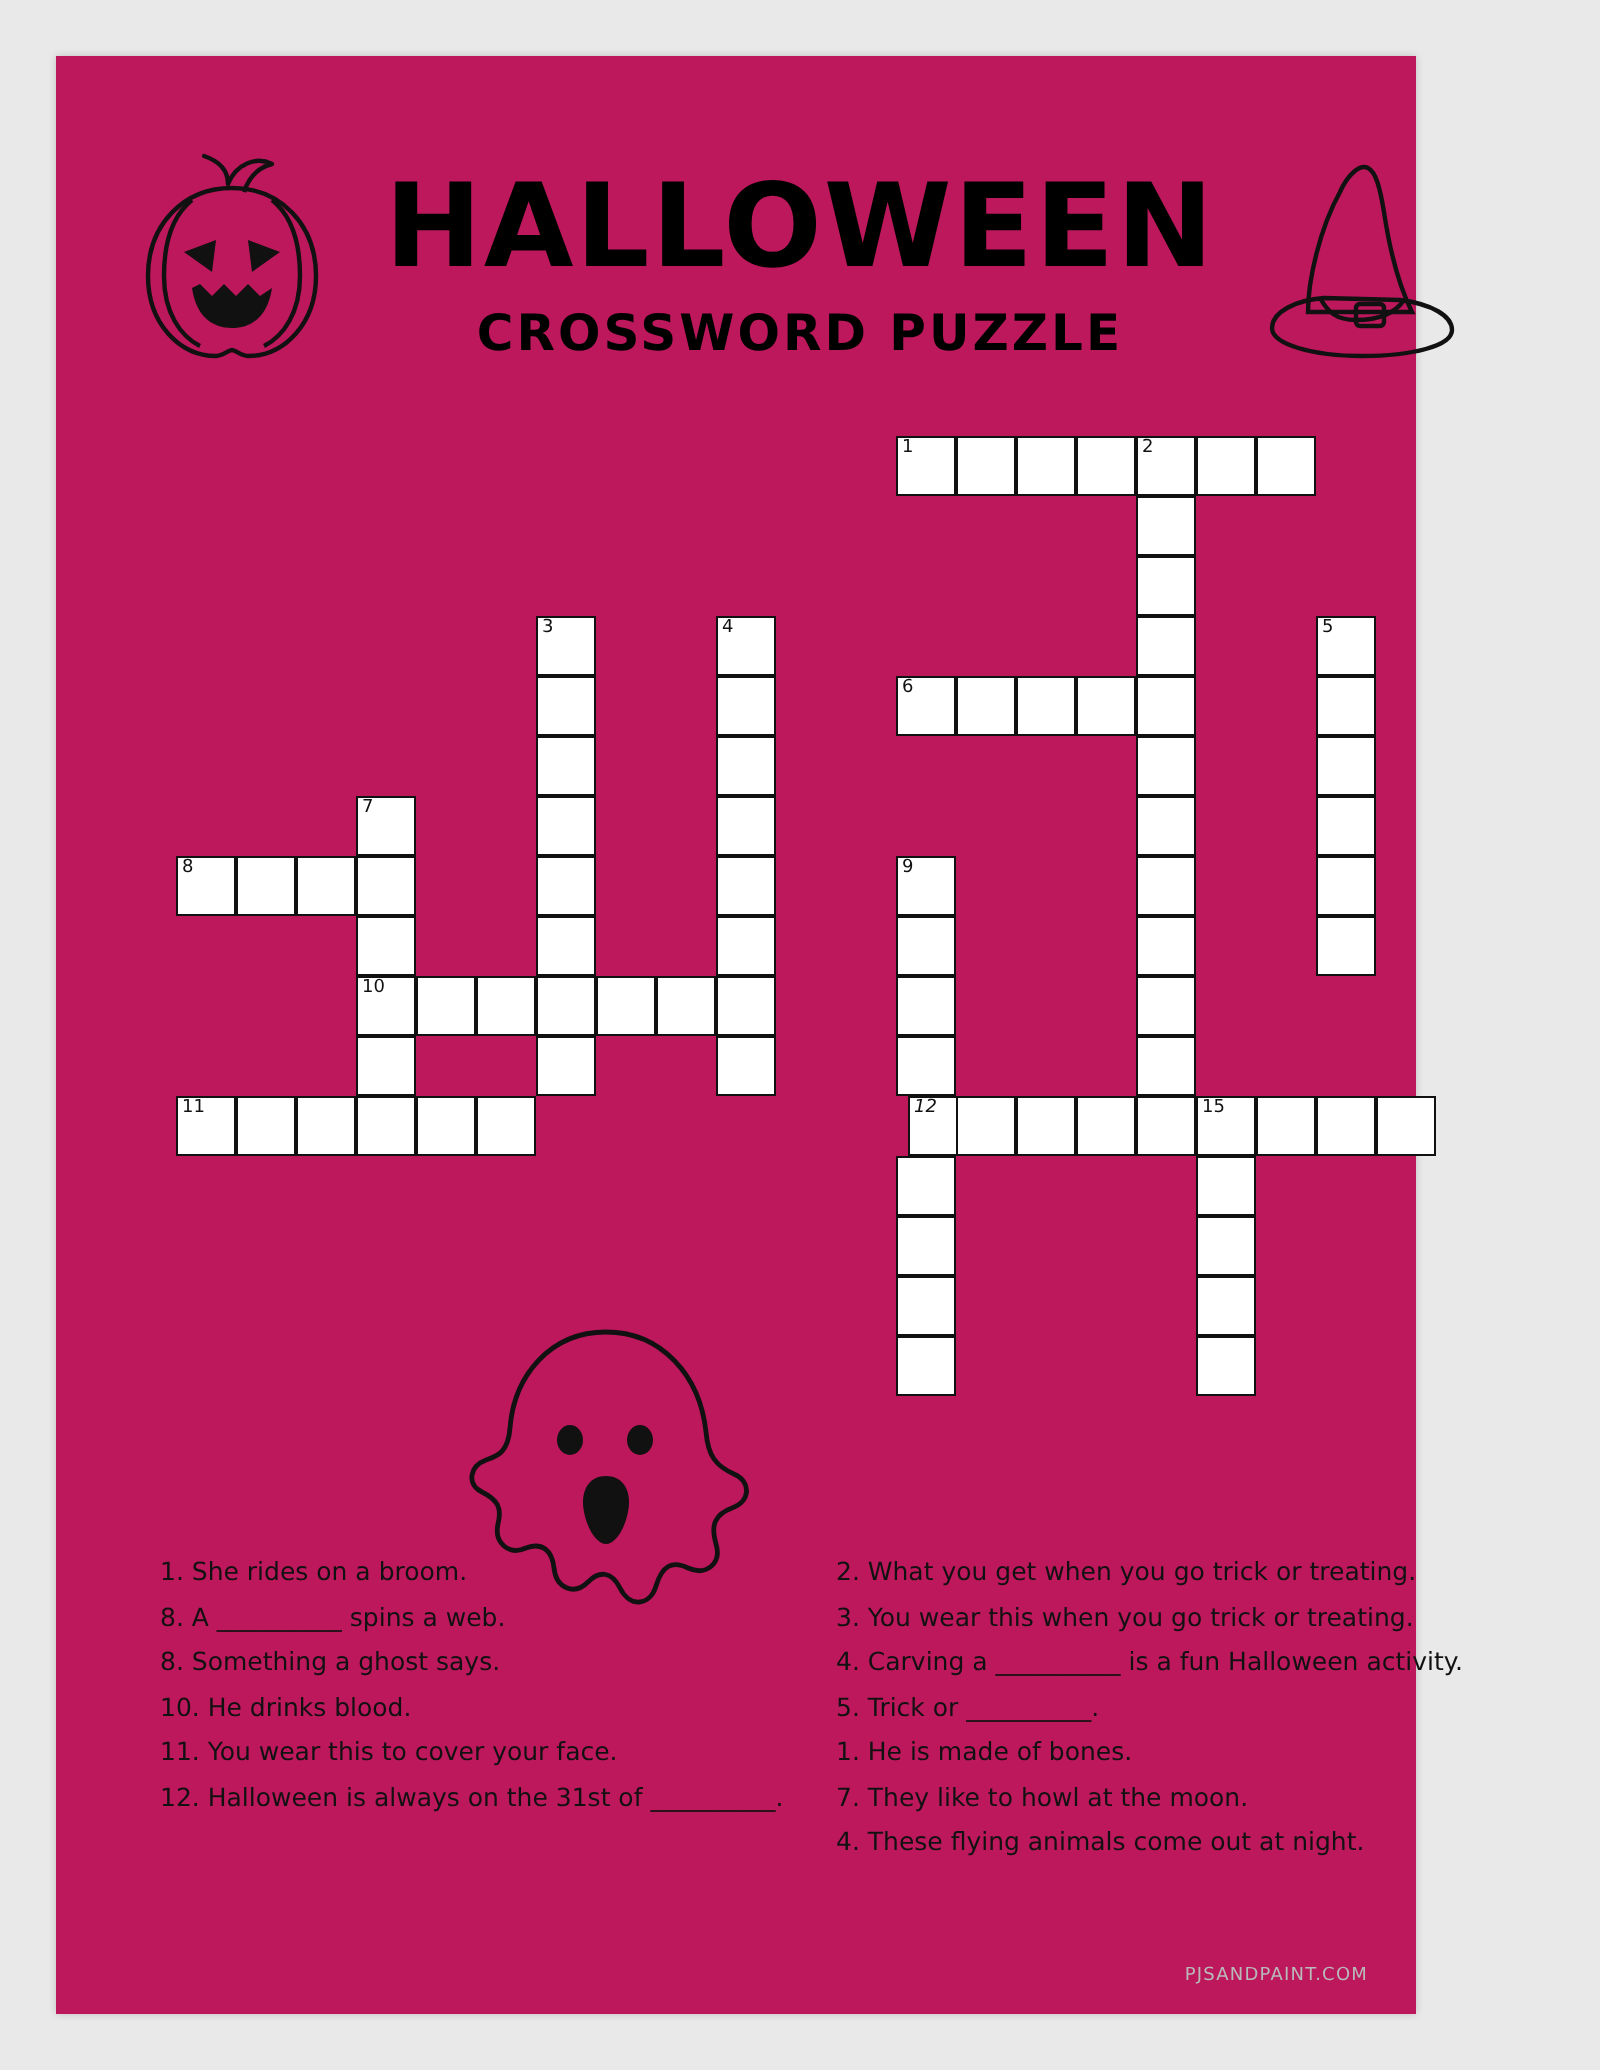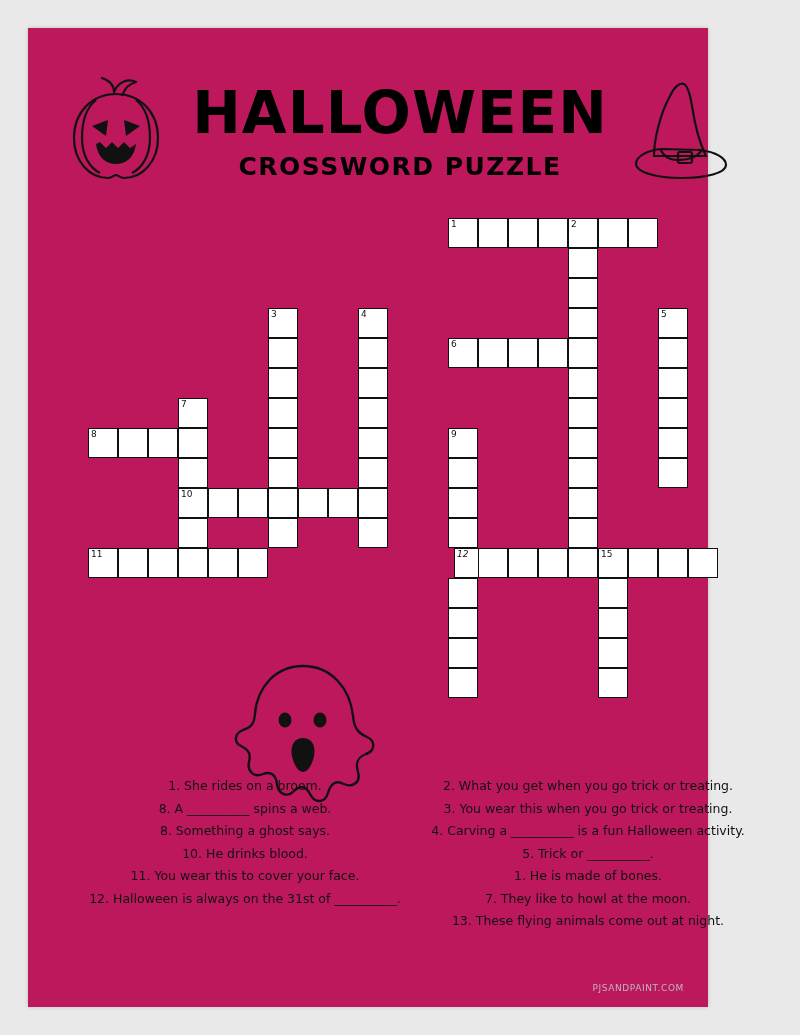--- a/index.html
+++ b/index.html
@@ -121,21 +121,20 @@
   .clue-head {
     font-weight: bold;
     font-size: 13px;
     letter-spacing: 0.6px;
     margin-bottom: 11px;
   }
   .clue {
     font-size: 12.5px;
     line-height: 22.5px;
     white-space: nowrap;
-    text-align: center;
   }
 
   
   #footer {
     position: absolute;
     right: 24px;
     bottom: 14px;
     font-family: "DejaVu Sans", sans-serif;
     font-size: 9px;
     letter-spacing: 0.6px;
@@ -312,18 +311,18 @@
       <div class="clue">12. Halloween is always on the 31st of __________.</div>
     </div>
 
     <div id="down-col" class="clue-col">
       <div class="clue">2. What you get when you go trick or treating.</div>
       <div class="clue">3. You wear this when you go trick or treating.</div>
       <div class="clue">4. Carving a __________ is a fun Halloween activity.</div>
       <div class="clue">5. Trick or __________.</div>
       <div class="clue">1. He is made of bones.</div>
       <div class="clue">7. They like to howl at the moon.</div>
-      <div class="clue">13. These flying animals come out at night.</div>
+      <div class="clue">4. These flying animals come out at night.</div>
     </div>
 
     <div id="footer">PJSANDPAINT.COM</div>
   </div>
 </div>
 
 </body></html>

